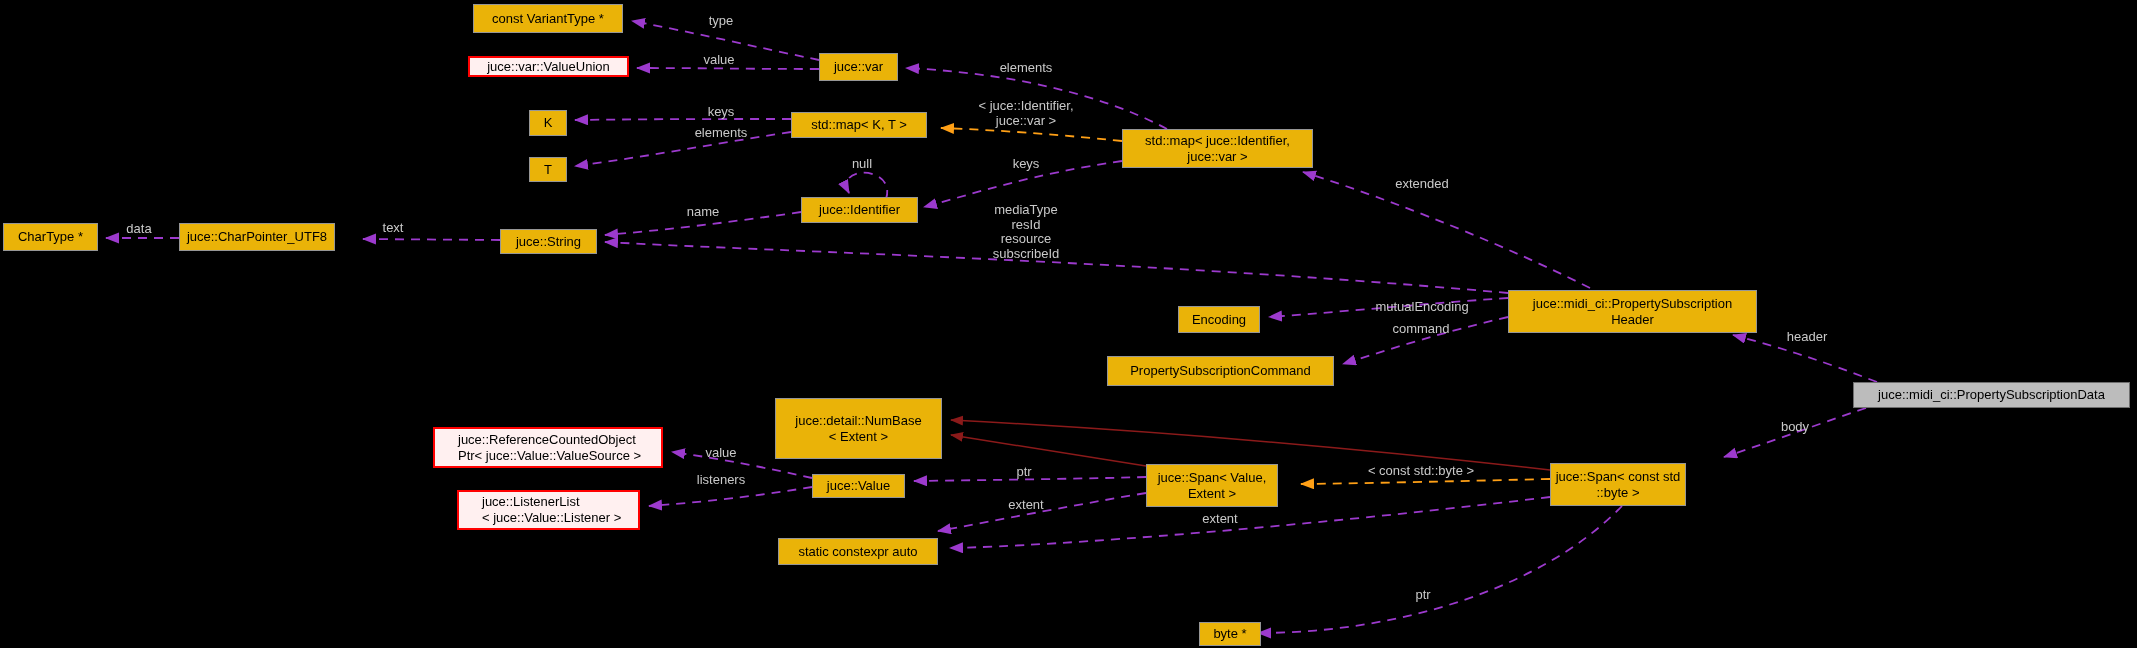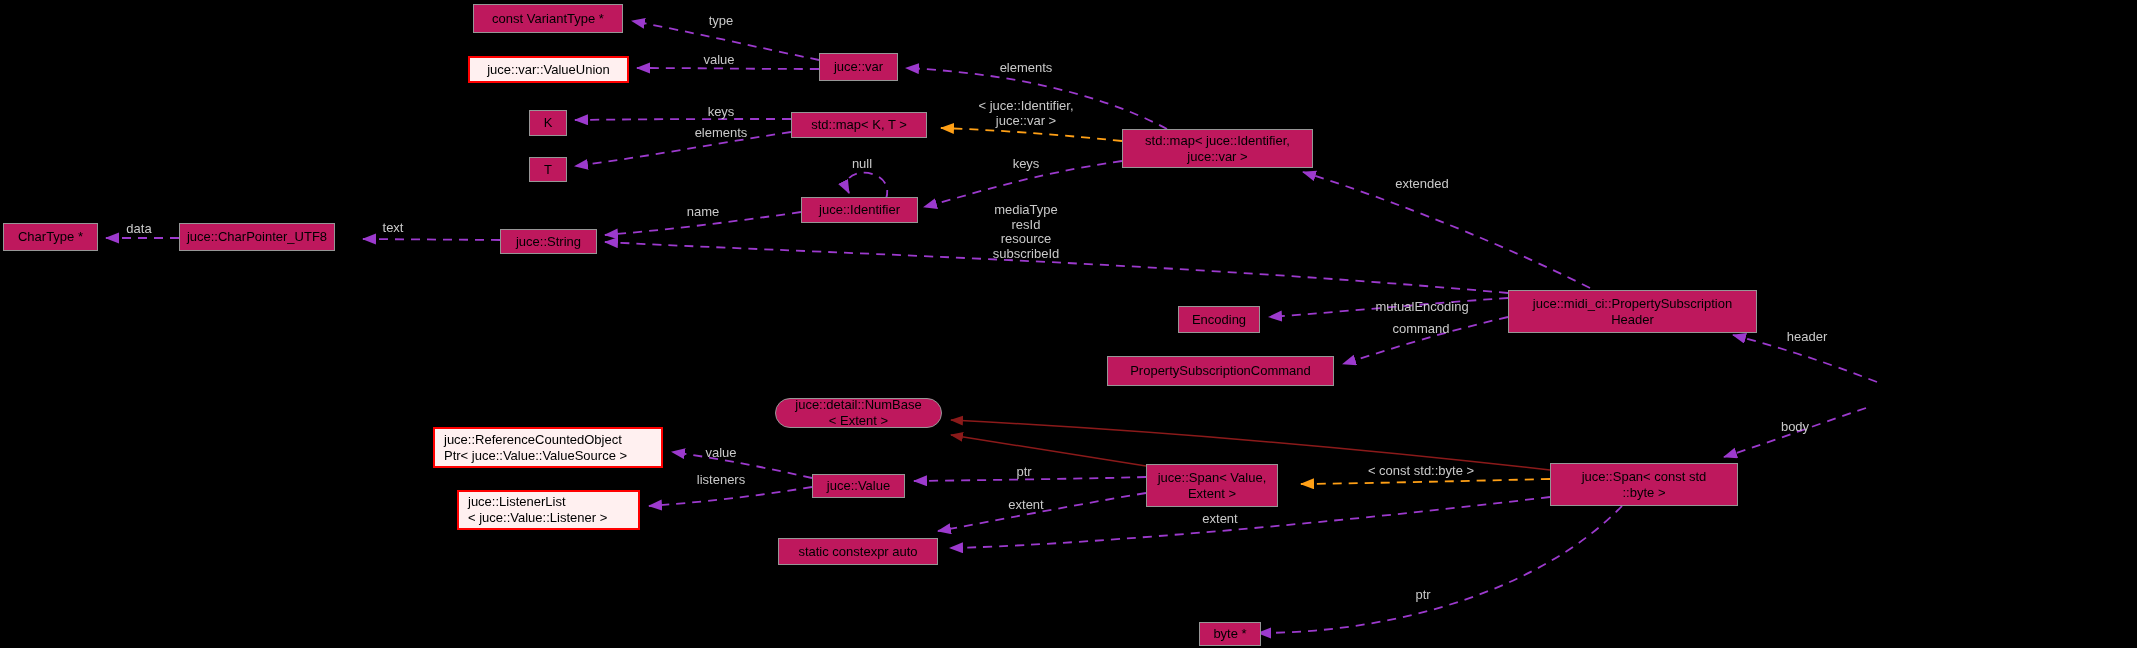--- a/index.html
+++ b/index.html
@@ -3,26 +3,26 @@
 <meta charset="utf-8">
 <style>
   html,body{margin:0;padding:0;background:#000;}
   .canvas{position:relative;width:2137px;height:648px;background:#000;
           font-family:"Liberation Sans",sans-serif;overflow:hidden;}
   .edges{position:absolute;left:0;top:0;width:2137px;height:648px;}
   .eP{fill:none;stroke:#9c3acd;stroke-width:1.8;stroke-dasharray:9 7;}
   .eO{fill:none;stroke:#ffa016;stroke-width:1.8;stroke-dasharray:9 7;}
   .eR{fill:none;stroke:#8b1a1a;stroke-width:1.5;}
   .node{position:absolute;display:flex;align-items:center;justify-content:center;
-        box-sizing:border-box;background:#be185d;border:1.6px solid #969696;
+        box-sizing:border-box;background:#eab308;border:1.6px solid #969696;
         color:#000;font-size:13px;line-height:1.22;text-align:center;
         white-space:pre-line;padding:1px 4px;}
   .node.red{border:2.2px solid #ff0000;background:#fff0f0;}
   .node.main{background:#bcbcbc;border-color:#6e6e6e;}
-  .node.align-left{text-align:left;justify-content:flex-start;padding-left:9px;}
+  .node.align-left{text-align:left;justify-content:flex-start;padding-left:23px;}
   .elabel{position:absolute;transform:translateX(-50%);color:#c9c9c9;
           font-size:13px;line-height:1.13;white-space:pre-line;text-align:center;}
 </style>
 </head>
 <body>
 
 <div class="canvas">
 
   <svg class="edges" width="2137" height="648" viewBox="0 0 2137 648">
     <defs>
@@ -61,45 +61,46 @@
     <path class="eP" d="M812,487 C769,494 719,501 649,506" marker-end="url(#aP)"></path>
 
     <path class="eO" d="M1122,141 C1052,134 996,130 941,128" marker-end="url(#aO)"></path>
     <path class="eO" d="M1550,479 C1465,481 1382,483 1301,484" marker-end="url(#aO)"></path>
 
     <path class="eR" d="M1146,466 L951,435" marker-end="url(#aR)"></path>
     <path class="eR" d="M1550,470 C1322,444 1107,428 951,420" marker-end="url(#aR)"></path>
   </svg>
 
   <div class="node" style="left:473px;top:4px;width:150px;height:29px;">const VariantType *</div>
-  <div class="node red" style="left:468px;top:56px;width:161px;height:27px;">juce::var::ValueUnion</div>
+  <div class="node red" style="left:468px;top:56px;width:161px;height:21px;">juce::var::ValueUnion</div>
   <div class="node" style="left:819px;top:53px;width:79px;height:28px;">juce::var</div>
   <div class="node" style="left:529px;top:110px;width:38px;height:26px;">K</div>
   <div class="node" style="left:791px;top:112px;width:136px;height:26px;">std::map&lt; K, T &gt;</div>
   <div class="node" style="left:529px;top:157px;width:38px;height:25px;">T</div>
   <div class="node" style="left:801px;top:197px;width:117px;height:26px;">juce::Identifier</div>
   <div class="node" style="left:500px;top:229px;width:97px;height:25px;">juce::String</div>
   <div class="node" style="left:3px;top:223px;width:95px;height:28px;">CharType *</div>
   <div class="node" style="left:179px;top:223px;width:156px;height:28px;">juce::CharPointer_UTF8</div>
   <div class="node" style="left:1122px;top:129px;width:191px;height:39px;">std::map&lt; juce::Identifier,
 juce::var &gt;</div>
   <div class="node" style="left:1178px;top:306px;width:82px;height:27px;">Encoding</div>
   <div class="node" style="left:1508px;top:290px;width:249px;height:43px;">juce::midi_ci::PropertySubscription
 Header</div>
   <div class="node" style="left:1107px;top:356px;width:227px;height:30px;">PropertySubscriptionCommand</div>
-  <div class="node" style="left:775px;top:398px;width:167px;height:30px;border-radius:20px;">juce::detail::NumBase
+  <div class="node main" style="left:1853px;top:382px;width:277px;height:26px;">juce::midi_ci::PropertySubscriptionData</div>
+  <div class="node" style="left:775px;top:398px;width:167px;height:61px;">juce::detail::NumBase
 &lt; Extent &gt;</div>
   <div class="node red align-left" style="left:433px;top:427px;width:230px;height:41px;">juce::ReferenceCountedObject
 Ptr&lt; juce::Value::ValueSource &gt;</div>
   <div class="node" style="left:812px;top:474px;width:93px;height:24px;">juce::Value</div>
   <div class="node red align-left" style="left:457px;top:490px;width:183px;height:40px;">juce::ListenerList
 &lt; juce::Value::Listener &gt;</div>
   <div class="node" style="left:1146px;top:464px;width:132px;height:43px;">juce::Span&lt; Value,
 Extent &gt;</div>
-  <div class="node" style="left:1550px;top:463px;width:188px;height:43px;">juce::Span&lt; const std
+  <div class="node" style="left:1550px;top:463px;width:136px;height:43px;">juce::Span&lt; const std
 ::byte &gt;</div>
   <div class="node" style="left:778px;top:538px;width:160px;height:27px;">static constexpr auto</div>
   <div class="node" style="left:1187px;top:622px;width:62px;height:24px;margin-left:12px;">byte *</div>
 
   <div class="elabel" style="left:721px;top:14px;">type</div>
   <div class="elabel" style="left:719px;top:53px;">value</div>
   <div class="elabel" style="left:1026px;top:61px;">elements</div>
   <div class="elabel" style="left:721px;top:105px;">keys</div>
   <div class="elabel" style="left:721px;top:126px;">elements</div>
   <div class="elabel" style="left:1026px;top:99px;text-align:center;">&lt; juce::Identifier,

